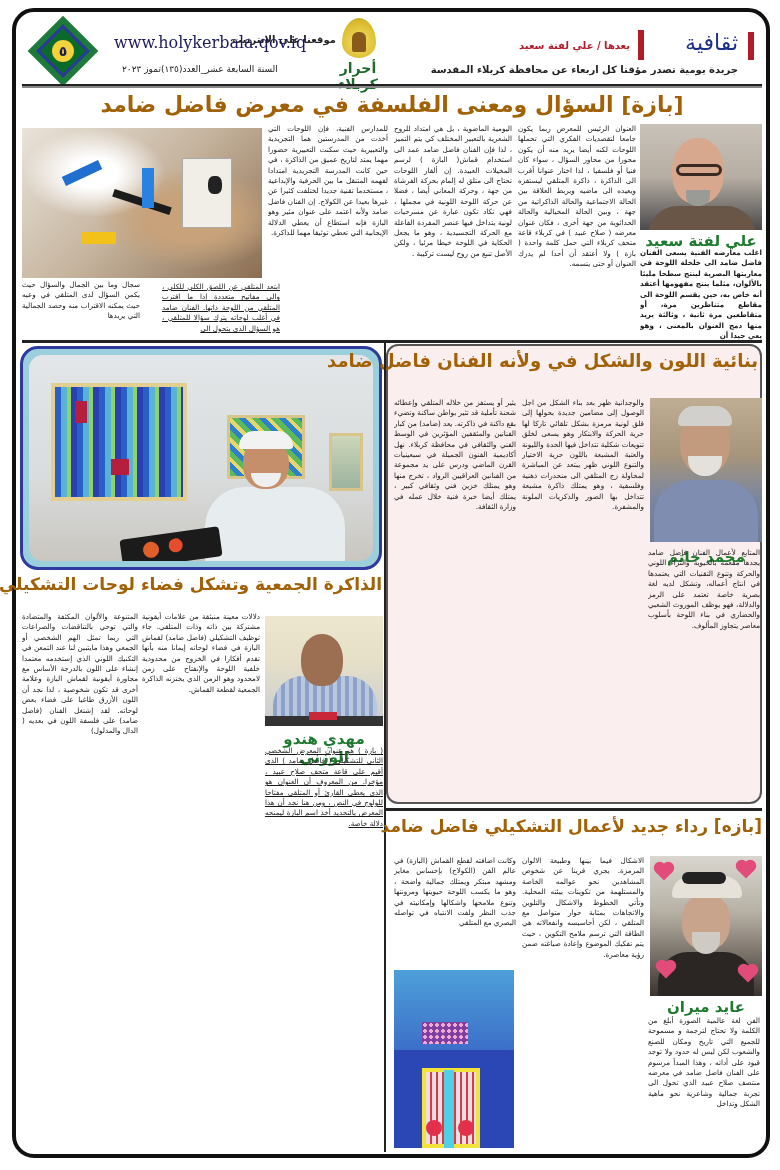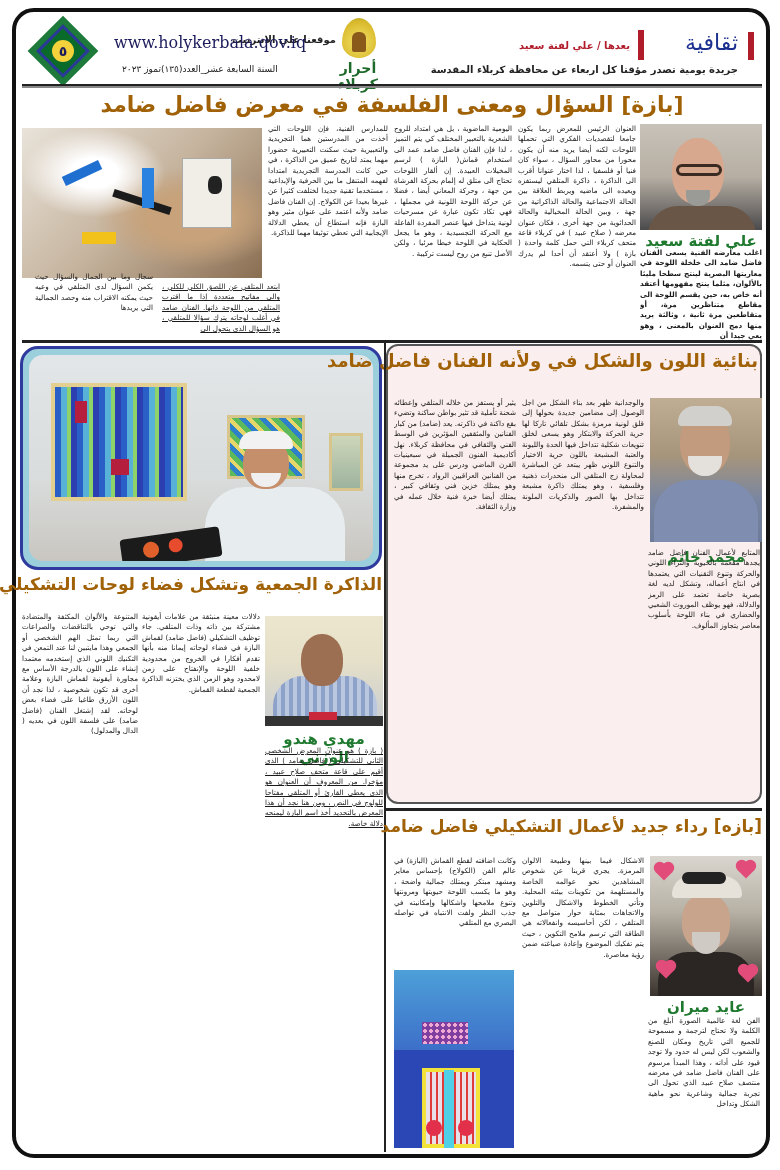--- a/index.html
+++ b/index.html
@@ -174,21 +174,21 @@
 
 <div class="photo photo-abstract-1">
   <div class="b1"></div>
     <div class="b2"></div>
     <div class="b3"></div>
     <div class="b4"></div>
     <div class="b5"></div>
     <div class="b6"></div>
 </div>
 <div class="col" style="left:162px; top:282px; width:118px; height:56px;text-decoration:underline;">ابتعد المتلقي عن اللصق الكلي للكلي ، والى مفاتيح متعددة إذا ما اقترب المتلقي من اللوحة ذاتها. الفنان ضامد في أغلب لوحاته يترك سؤالا للمتلقي ، هو السؤال الذي يتحول الى</div>
-<div class="col" style="left:22px; top:272px; width:118px; height:56px;margin-left:13px;">سجال وما بين الجمال والسؤال حيث يكمن السؤال لدى المتلقي في وعيه حيث يمكنه الاقتراب منه وحصد الجمالية التي يريدها</div>
+<div class="col" style="left:22px; top:280px; width:118px; height:56px;">سجال وما بين الجمال والسؤال حيث يكمن السؤال لدى المتلقي في وعيه حيث يمكنه الاقتراب منه وحصد الجمالية التي يريدها</div>
 
 <div class="rule-h" style="left:22px; top:340px; width:740px;"></div>
 
 <div class="feature-box">
   <div class="feature-inner">
     <div class="painting-a">
         <div class="red1"></div>
         <div class="red2"></div>
       </div>
     <div class="painting-b"></div>

